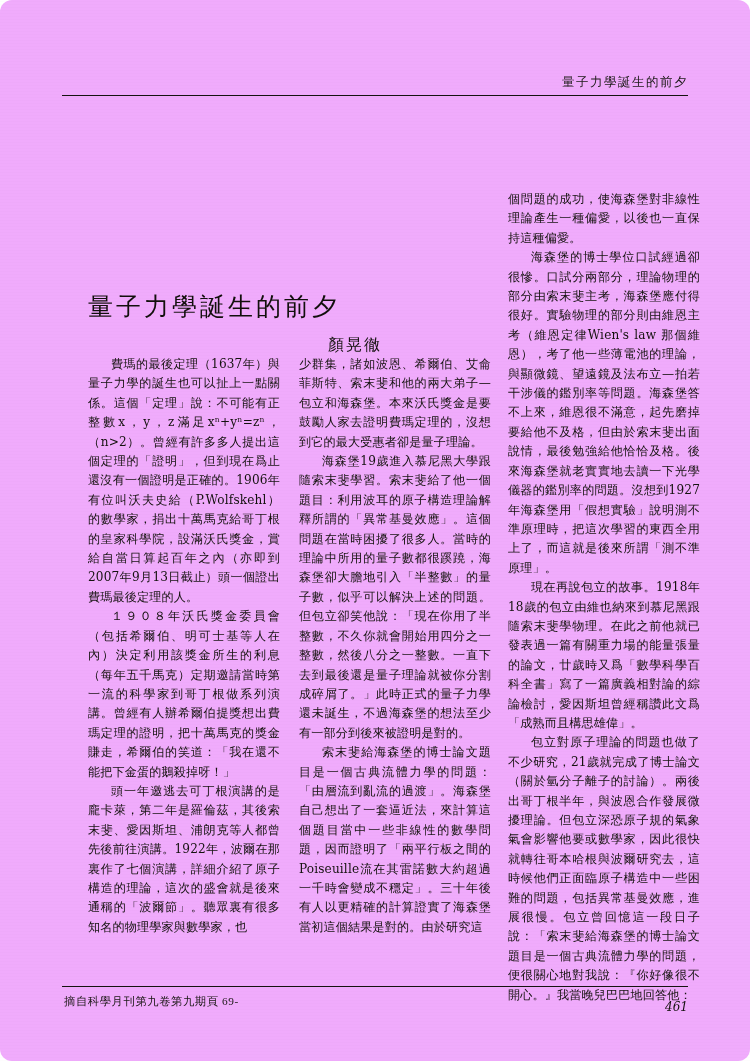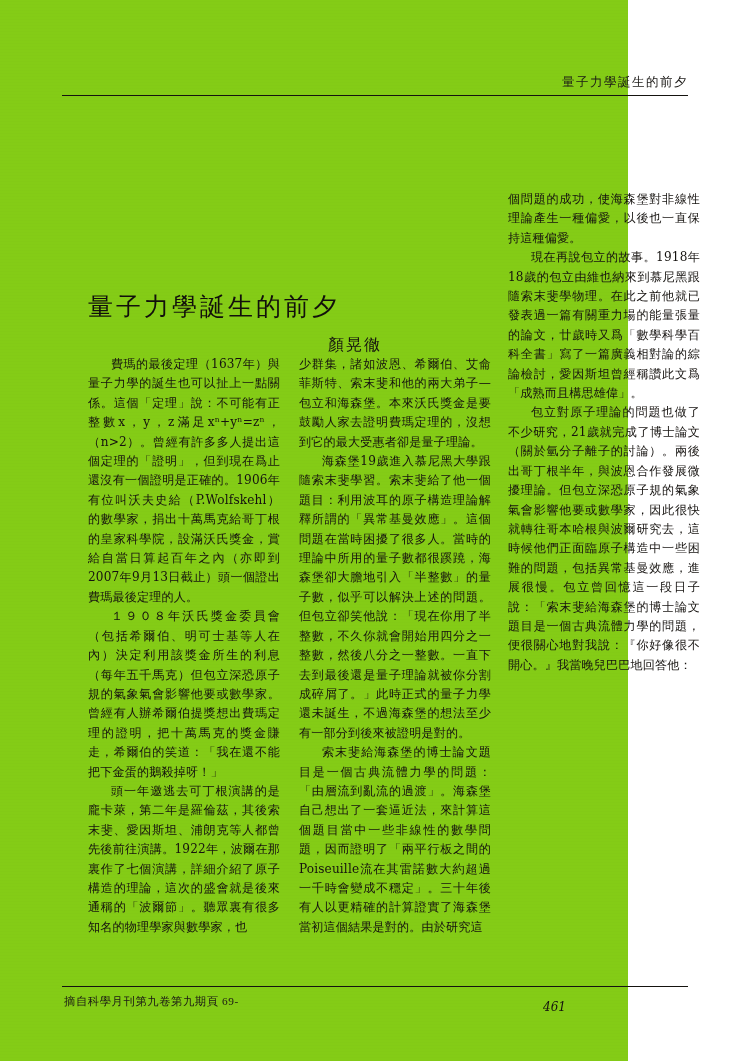--- a/index.html
+++ b/index.html
@@ -12,23 +12,24 @@
     height: 1061px;
     font-family: "DejaVu Serif", "Liberation Serif", serif;
     color: #141210;
     position: relative;
     overflow: hidden;
   }
 
   .page {
     position: absolute;
     left: 0; top: 0;
-    width: 628px;
+    width: 750px;
     height: 1061px;
-    background: #84cc16;
+    background: #f0abfc;
+    border-radius: 12px;
   }
 
   
   .runhead {
     position: absolute;
     left: 62px;
     top: 74px;
     width: 626px;
     text-align: right;
     font-size: 12.5px;
@@ -147,32 +148,33 @@
   <div class="runhead">量子力學誕生的前夕</div>
   <div class="rule-top"></div>
 
   <div class="title-block">
     <div class="doc-title">量子力學誕生的前夕</div>
     <div class="byline">顏晃徹</div>
   </div>
 
   <div class="col" id="col1">
     <p>費瑪的最後定理（1637年）與量子力學的誕生也可以扯上一點關係。這個「定理」說：不可能有正整數x，y，z滿足xⁿ+yⁿ=zⁿ，（n&gt;2）。曾經有許多多人提出這個定理的「證明」，但到現在爲止還沒有一個證明是正確的。1906年有位叫沃夫史給（P.Wolfskehl）的數學家，捐出十萬馬克給哥丁根的皇家科學院，設滿沃氏獎金，賞給自當日算起百年之內（亦即到2007年9月13日截止）頭一個證出費瑪最後定理的人。</p>
-    <p>１９０８年沃氏獎金委員會（包括希爾伯、明可士基等人在內）決定利用該獎金所生的利息（每年五千馬克）但包立深恐原子規的氣象氣會影響他要或數學家。曾經有人辦希爾伯提獎想出費瑪定理的證明，把十萬馬克的獎金賺走，希爾伯的笑道：「我在還不能把下金蛋的鵝殺掉呀！」</p>
+    <p>１９０８年沃氏獎金委員會（包括希爾伯、明可士基等人在內）決定利用該獎金所生的利息（每年五千馬克）定期邀請當時第一流的科學家到哥丁根做系列演講。曾經有人辦希爾伯提獎想出費瑪定理的證明，把十萬馬克的獎金賺走，希爾伯的笑道：「我在還不能把下金蛋的鵝殺掉呀！」</p>
     <p>頭一年邀逃去可丁根演講的是龐卡萊，第二年是羅倫茲，其後索末斐、愛因斯坦、浦朗克等人都曾先後前往演講。1922年，波爾在那裏作了七個演講，詳細介紹了原子構造的理論，這次的盛會就是後來通稱的「波爾節」。聽眾裏有很多知名的物理學家與數學家，也</p>
   </div>
 
   <div class="col" id="col2">
     <p class="noindent">少群集，諸如波恩、希爾伯、艾侖菲斯特、索末斐和他的兩大弟子—包立和海森堡。本來沃氏獎金是要鼓勵人家去證明費瑪定理的，沒想到它的最大受惠者卻是量子理論。</p>
     <p>海森堡19歲進入慕尼黑大學跟隨索末斐學習。索末斐給了他一個題目：利用波耳的原子構造理論解釋所謂的「異常基曼效應」。這個問題在當時困擾了很多人。當時的理論中所用的量子數都很蹊蹺，海森堡卻大膽地引入「半整數」的量子數，似乎可以解決上述的問題。但包立卻笑他說：「現在你用了半整數，不久你就會開始用四分之一整數，然後八分之一整數。一直下去到最後還是量子理論就被你分割成碎屑了。」此時正式的量子力學還未誕生，不過海森堡的想法至少有一部分到後來被證明是對的。</p>
     <p>索末斐給海森堡的博士論文題目是一個古典流體力學的問題：「由層流到亂流的過渡」。海森堡自己想出了一套逼近法，來計算這個題目當中一些非線性的數學問題，因而證明了「兩平行板之間的Poiseuille流在其雷諾數大約超過一千時會變成不穩定」。三十年後有人以更精確的計算證實了海森堡當初這個結果是對的。由於研究這</p>
   </div>
 
   <div class="col" id="col3">
     <p class="noindent">個問題的成功，使海森堡對非線性理論產生一種偏愛，以後也一直保持這種偏愛。</p>
+    <p>海森堡的博士學位口試經過卻很慘。口試分兩部分，理論物理的部分由索末斐主考，海森堡應付得很好。實驗物理的部分則由維恩主考（維恩定律Wien's law 那個維恩），考了他一些薄電池的理論，與顯微鏡、望遠鏡及法布立—拍若干涉儀的鑑別率等問題。海森堡答不上來，維恩很不滿意，起先磨掉要給他不及格，但由於索末斐出面說情，最後勉強給他恰恰及格。後來海森堡就老實實地去讀一下光學儀器的鑑別率的問題。沒想到1927年海森堡用「假想實驗」說明測不準原理時，把這次學習的東西全用上了，而這就是後來所謂「測不準原理」。</p>
     <p>現在再說包立的故事。1918年18歲的包立由維也納來到慕尼黑跟隨索末斐學物理。在此之前他就已發表過一篇有關重力場的能量張量的論文，廿歲時又爲「數學科學百科全書」寫了一篇廣義相對論的綜論檢討，愛因斯坦曾經稱讚此文爲「成熟而且構思雄偉」。</p>
     <p>包立對原子理論的問題也做了不少研究，21歲就完成了博士論文（關於氫分子離子的討論）。兩後出哥丁根半年，與波恩合作發展微擾理論。但包立深恐原子規的氣象氣會影響他要或數學家，因此很快就轉往哥本哈根與波爾研究去，這時候他們正面臨原子構造中一些困難的問題，包括異常基曼效應，進展很慢。包立曾回憶這一段日子說：「索末斐給海森堡的博士論文題目是一個古典流體力學的問題，便很關心地對我說：『你好像很不開心。』我當晚兒巴巴地回答他：</p>
   </div>
 
   <div class="rule-bottom"></div>
   <div class="footnote">摘自科學月刊第九卷第九期頁 69-</div>
   <div class="page-num">461</div>
 
   <div class="grain"></div>
 </div>

